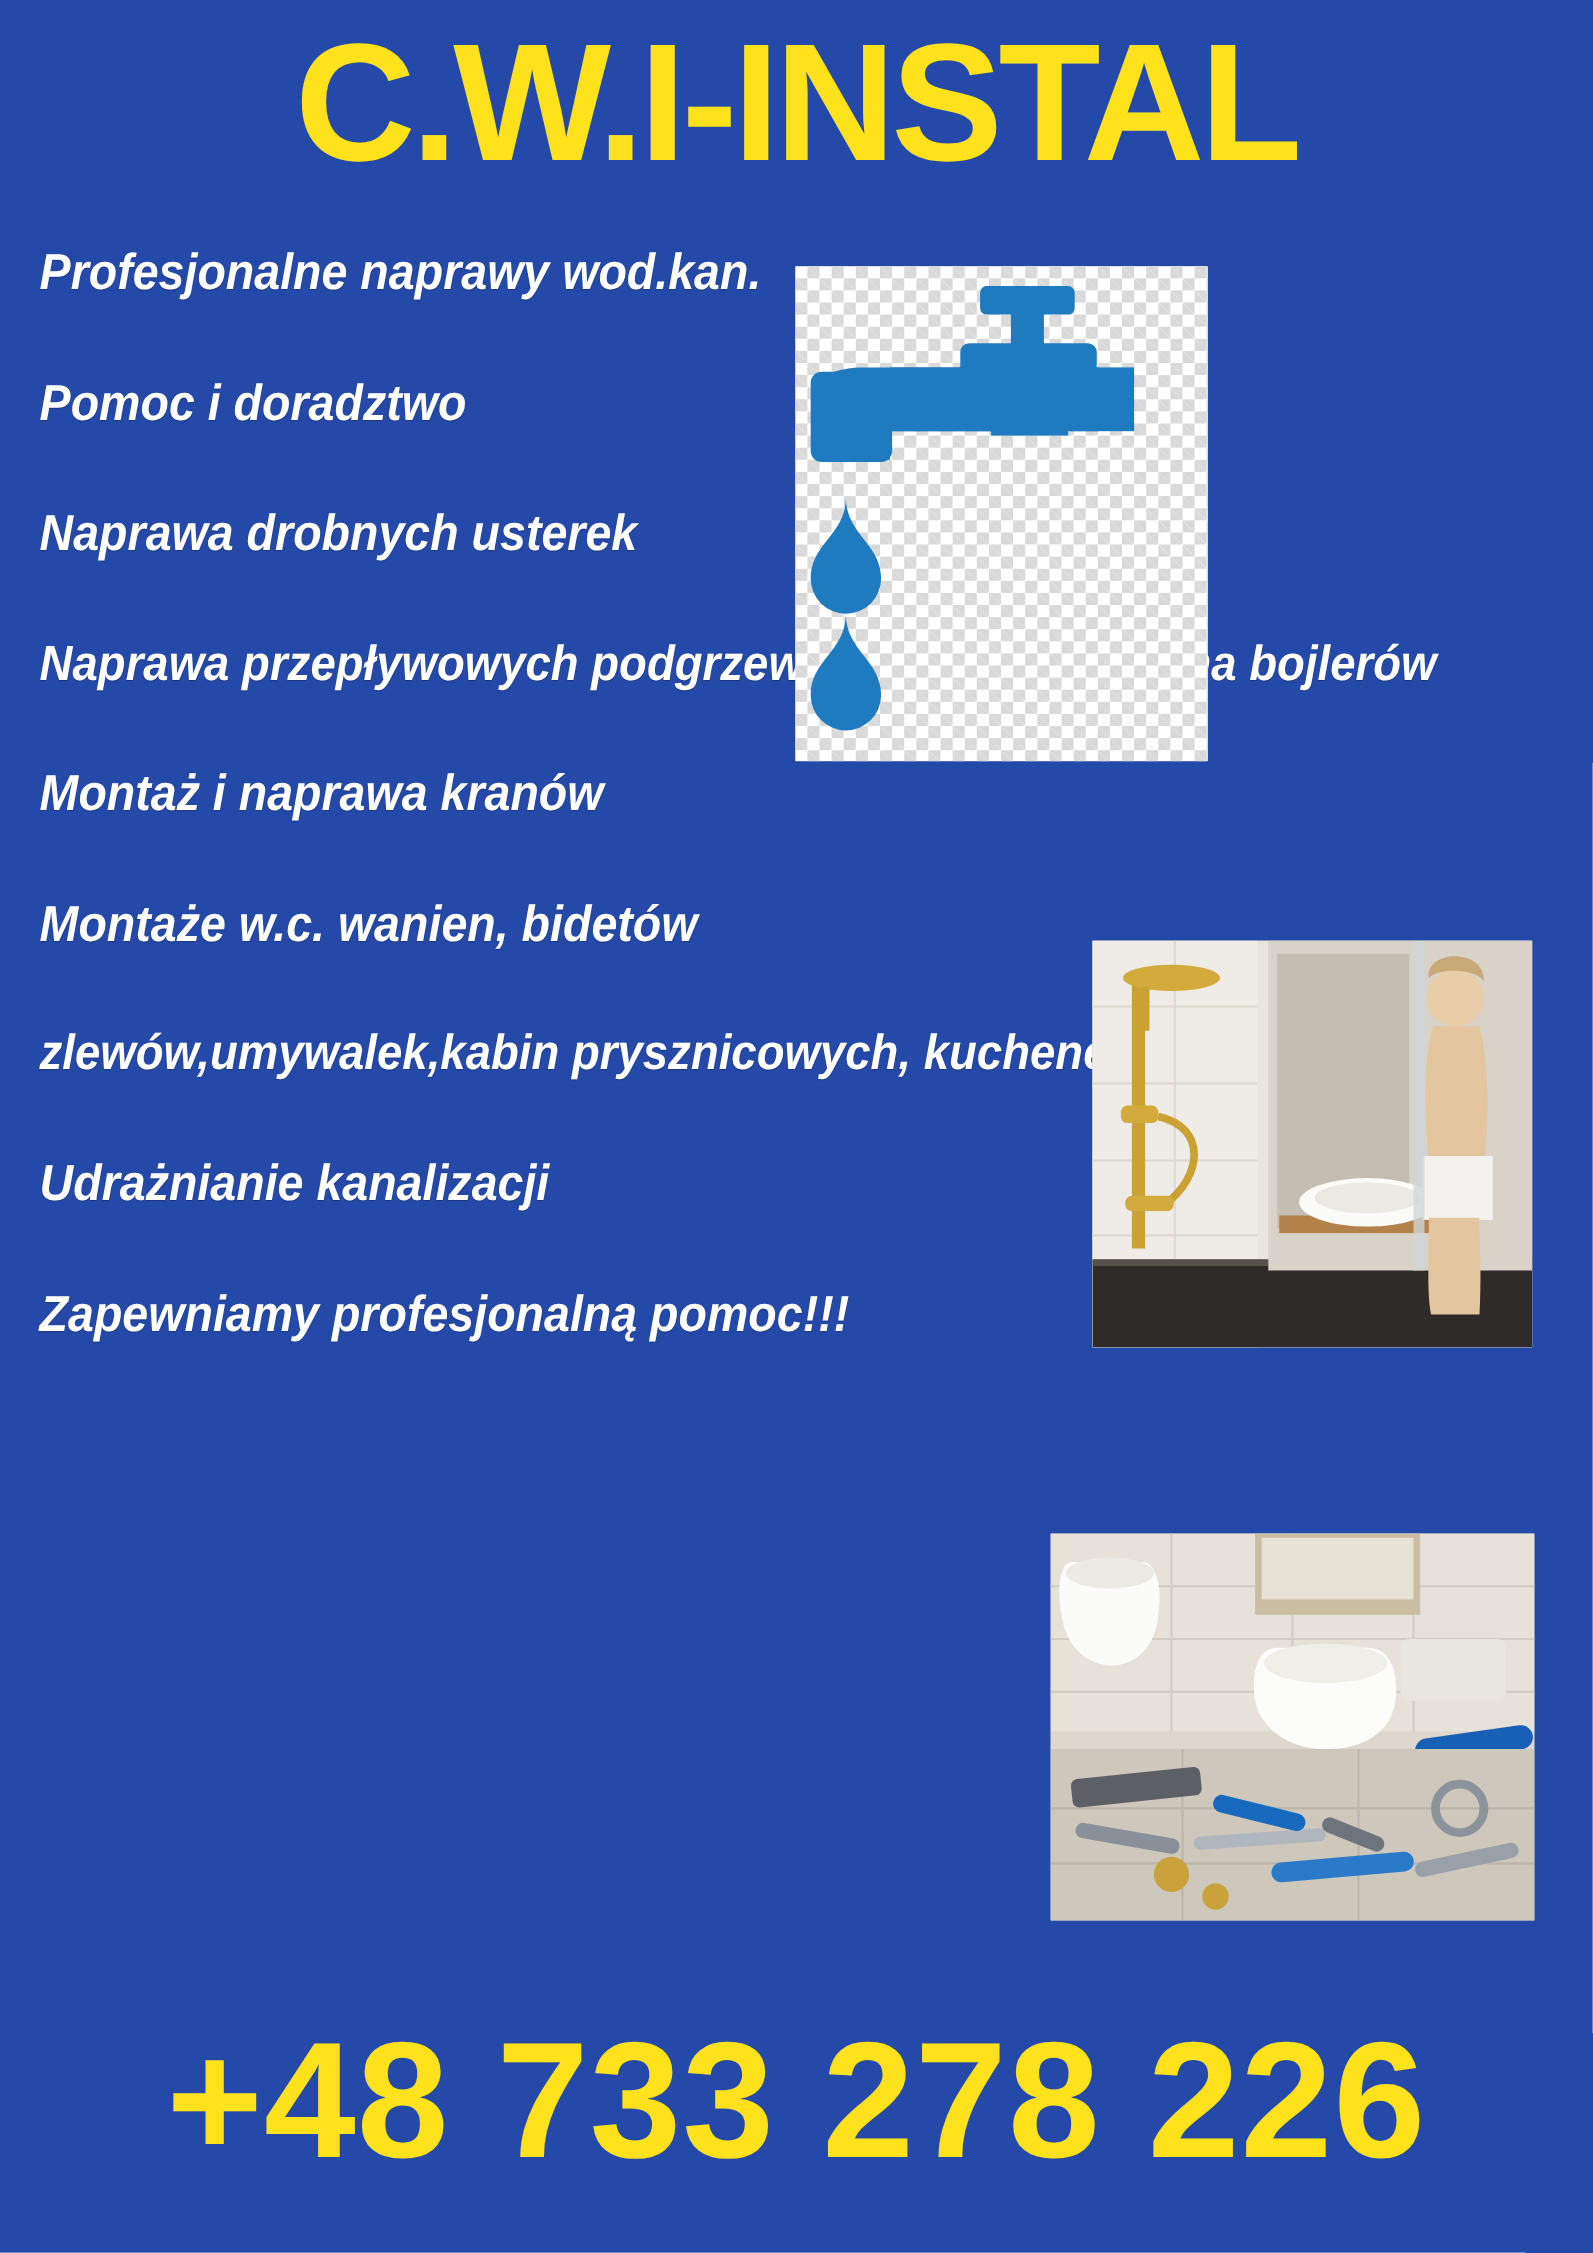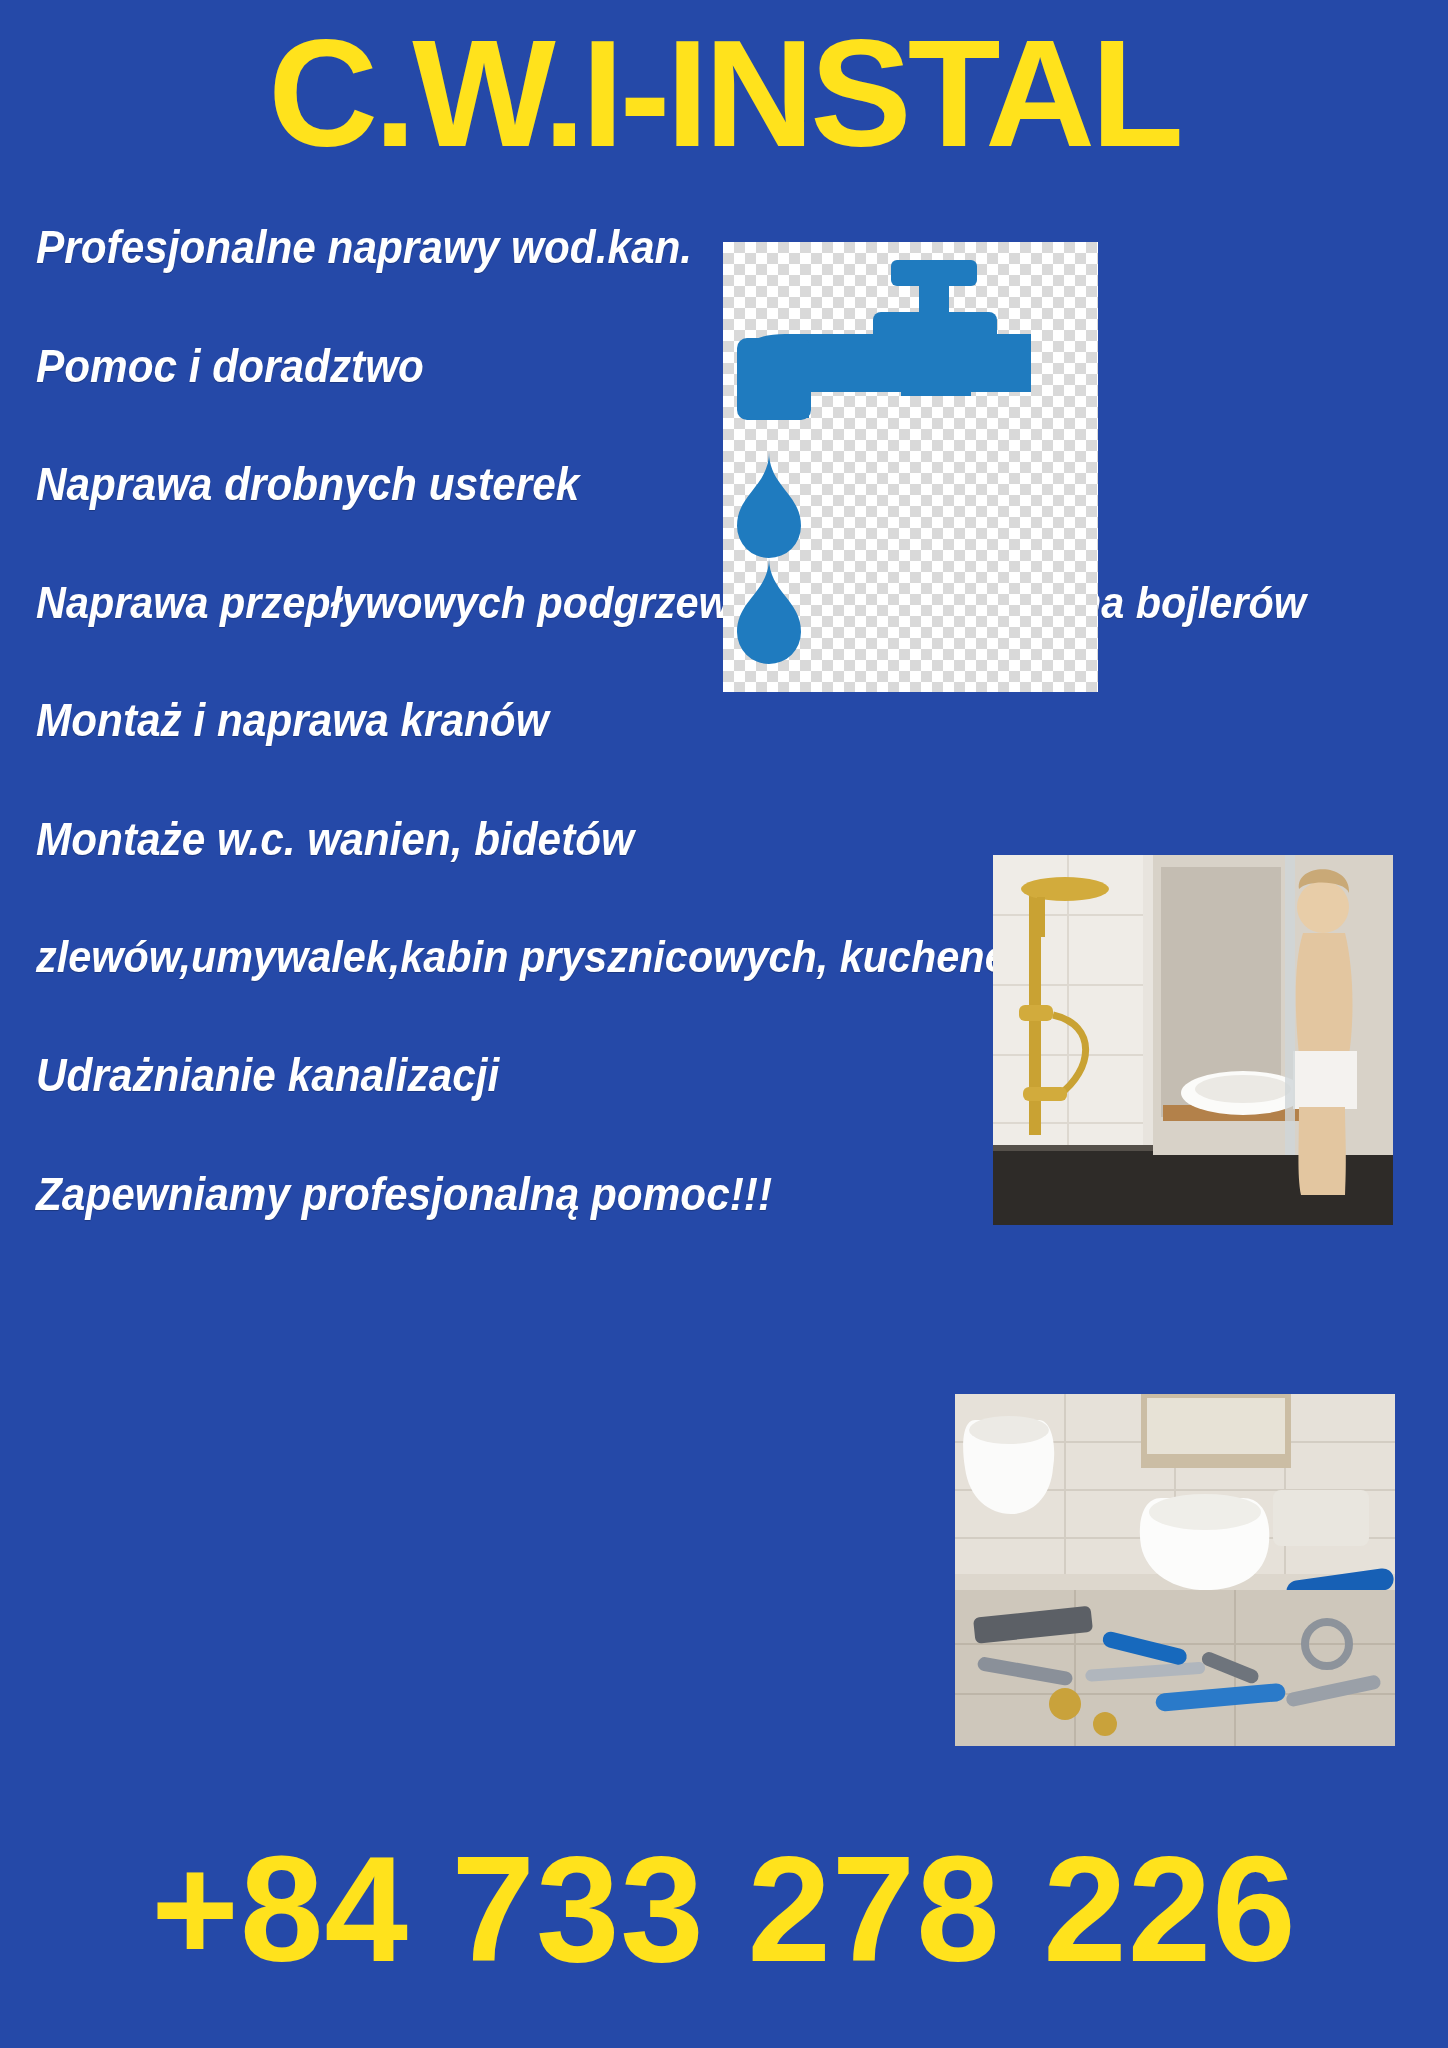--- a/index.html
+++ b/index.html
@@ -239,15 +239,15 @@
       <rect x="150" y="236" width="86" height="16" rx="8" fill="#1769bd" transform="rotate(14 150 236)"></rect>
       <rect x="200" y="300" width="130" height="18" rx="9" fill="#2a7ac9" transform="rotate(-5 200 300)"></rect>
       <circle cx="110" cy="310" r="16" fill="#c9a23b"></circle>
       <circle cx="150" cy="330" r="12" fill="#c9a23b"></circle>
       <rect x="250" y="256" width="60" height="14" rx="7" fill="#6e747c" transform="rotate(22 250 256)"></rect>
       <rect x="330" y="300" width="96" height="14" rx="7" fill="#9aa0a8" transform="rotate(-12 330 300)"></rect>
       <circle cx="372" cy="250" r="22" fill="none" stroke="#8d939b" stroke-width="8"></circle>
     </svg>
   </div>
 
-  <div class="phone">+84 733 278 226</div>
+  <div class="phone">+48 733 278 226</div>
 
 </div>
 
 </body></html>

